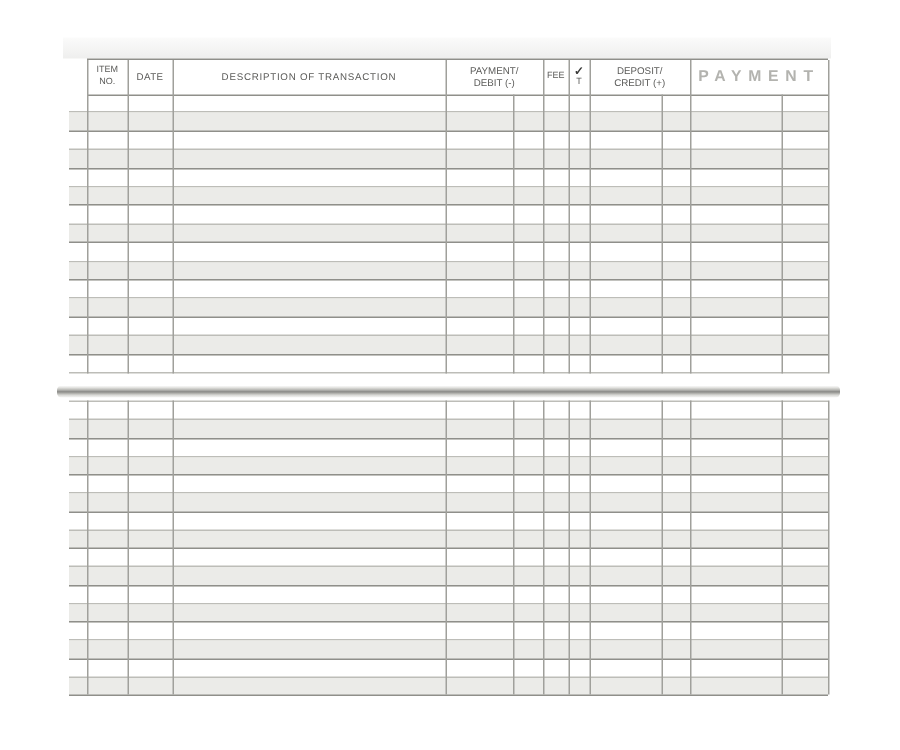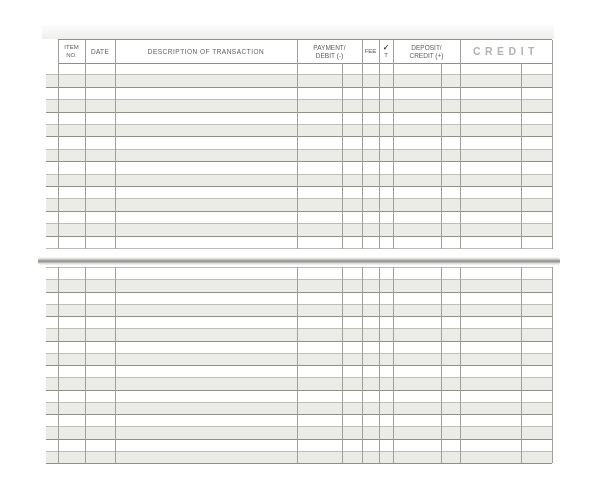--- a/index.html
+++ b/index.html
@@ -73,21 +73,21 @@
       </div>
       <div class="hcell hc-check">
         <span class="checkmark">✓</span>
         <span>T</span>
       </div>
       <div class="hcell hc-deposit">
         <span>DEPOSIT/</span>
         <span>CREDIT (+)</span>
       </div>
       <div class="hcell hc-balance">
-        <span>CREDIT</span>
+        <span>PAYMENT</span>
       </div>
     </div>
     <div class="rows top-rows" id="rows-top">
         <div class="rrow" style="top: 0px; height: 12.4px; border-bottom: 1px solid rgb(189, 189, 184);"></div>
         <div class="rrow" style="top: 12.4px; height: 12.4px; background: rgb(235, 235, 232); border-bottom: 1px solid rgb(143, 143, 138);"></div>
         <div class="rrow" style="top: 24.8px; height: 12.4px; border-bottom: 1px solid rgb(189, 189, 184);"></div>
         <div class="rrow" style="top: 37.2px; height: 12.4px; background: rgb(235, 235, 232); border-bottom: 1px solid rgb(143, 143, 138);"></div>
         <div class="rrow" style="top: 49.6px; height: 12.4px; border-bottom: 1px solid rgb(189, 189, 184);"></div>
         <div class="rrow" style="top: 62px; height: 12.4px; background: rgb(235, 235, 232); border-bottom: 1px solid rgb(143, 143, 138);"></div>
         <div class="rrow" style="top: 74.4px; height: 12.4px; border-bottom: 1px solid rgb(189, 189, 184);"></div>

